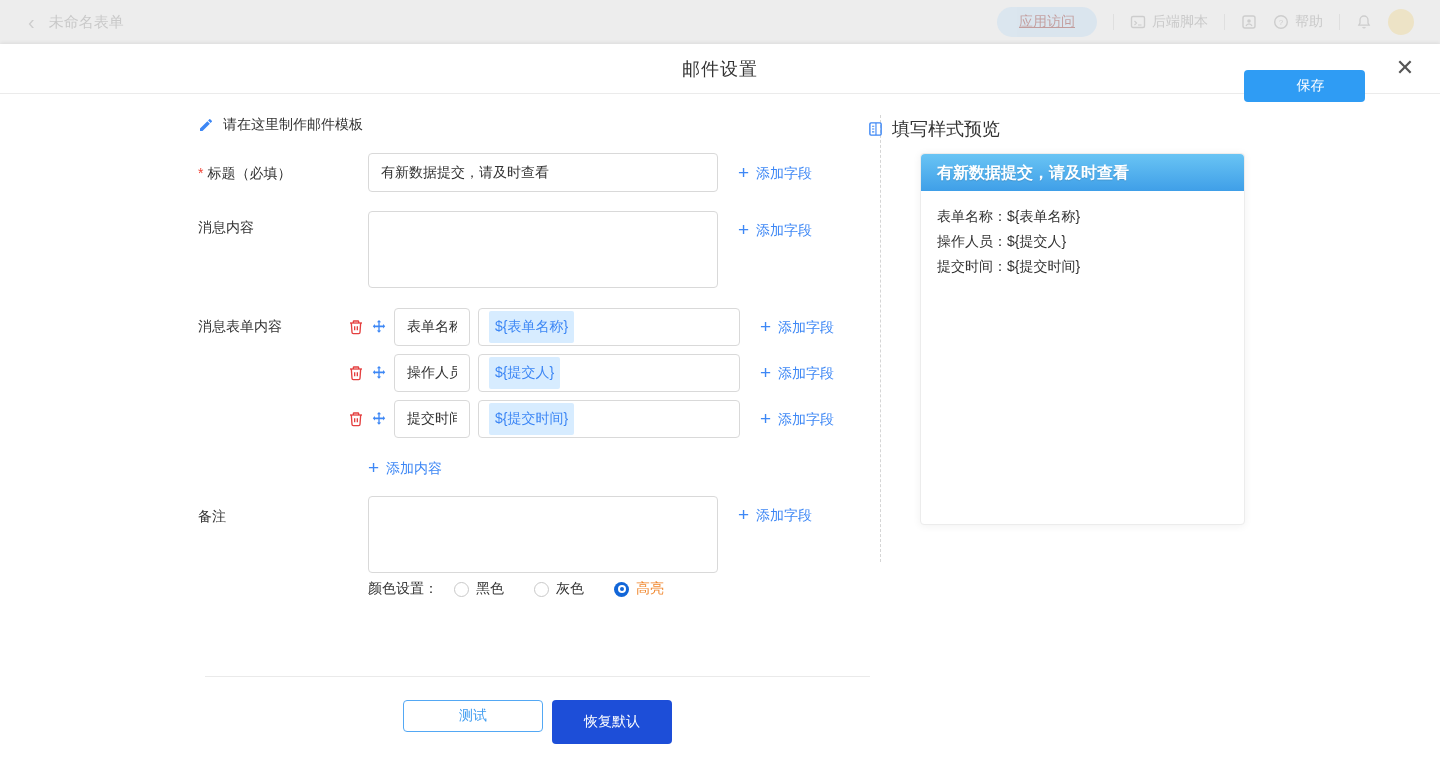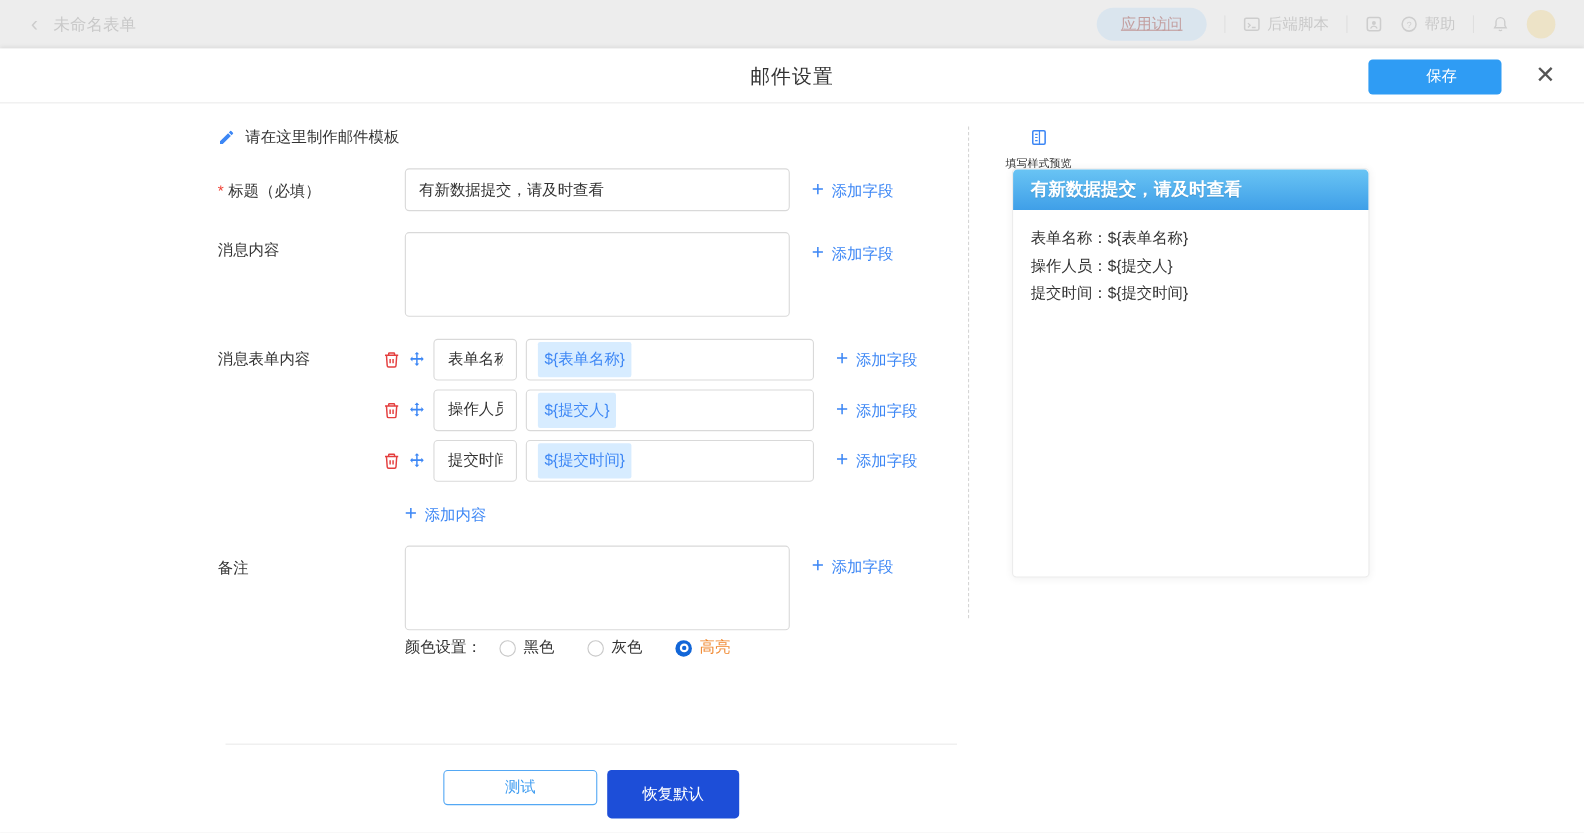--- a/index.html
+++ b/index.html
@@ -15,21 +15,21 @@
   .tb-pill { height:30px; padding:0 22px; border-radius:16px; background:#bcd9f2; color:#7f1d1d; font-size:14px; display:flex; align-items:center;text-decoration:underline; }
   .tb-sep { width:1px; height:16px; background:#c9c9c9; }
   .tb-item { display:flex; align-items:center; gap:6px; color:#8f8f8f; font-size:14px;justify-content:flex-end; }
   .tb-ico { width:16px; height:16px; display:inline-block; }
   .tb-avatar { width:26px; height:26px; border-radius:50%; background:#edd388; }
 
   
   .modal { position:absolute; left:0; top:44px; width:1440px; height:713px; background:#ffffff; box-shadow:0 -1px 4px rgba(0,0,0,.08); }
   .modal-header { position:absolute; left:0; top:0; width:100%; height:50px; border-bottom:1px solid #ebebeb; display:flex; align-items:center; justify-content:center; }
   .modal-title { font-size:18px; color:#333; font-weight:500; letter-spacing:1px; }
-  .save-btn { position:absolute; right:75px; top:10px; width:121px; height:32px; background:#2f9cf4; color:#fff; border:none; border-radius:4px; font-size:14px; cursor:pointer; font-family:inherit;padding-left:12px; }
+  .save-btn { position:absolute; right:75px; top:26px; width:121px; height:32px; background:#2f9cf4; color:#fff; border:none; border-radius:4px; font-size:14px; cursor:pointer; font-family:inherit;padding-left:12px; }
   .close-btn { position:absolute; right:20px; top:9px; width:30px; height:30px; background:none; border:none; font-size:22px; color:#555; cursor:pointer; line-height:30px; }
 
   
   .flabel { position:absolute; font-size:14px; color:#333; line-height:20px; }
   .req { color:#f04134; margin-right:4px; }
   .tinput { position:absolute; border:1px solid #d9d9d9; border-radius:4px; font-size:14px; color:#333; font-family:inherit; }
   input.tinput { padding:0 12px; }
   textarea.tinput { resize:none; padding:8px 12px; }
   .add-link { position:absolute; display:flex; align-items:center; gap:7px; color:#3d87f5; font-size:14px; cursor:pointer; line-height:20px; white-space:nowrap; }
   .plus { font-size:19px; font-weight:300; line-height:18px; }
@@ -56,21 +56,21 @@
   .radio.sel::after { content:""; position:absolute; left:3.5px; top:3.5px; width:8px; height:8px; border-radius:50%; background:#fff; }
   .radio.sel::before { content:""; position:absolute; left:5.5px; top:5.5px; width:4px; height:4px; border-radius:50%; background:#1266d8; z-index:1; }
   .opt-highlight { color:#f0862c; }
 
   .hr-div { position:absolute; left:205px; top:632px; width:665px; border-top:1px solid #eaeaea; }
   .test-btn { position:absolute; left:403px; top:656px; width:140px; height:32px; background:#fff; border:1px solid #54a8f4; color:#3d9bf0; border-radius:4px; font-size:14px; cursor:pointer; font-family:inherit; }
   .restore-btn { position:absolute; left:552px; top:656px; width:120px; height:44px; background:#1d4ed8; border:none; color:#fff; border-radius:4px; font-size:14px; cursor:pointer; font-family:inherit; }
 
   
   .v-dash { position:absolute; left:880px; top:71px; height:447px; border-left:1px dashed #d5d5d5; }
-  .pv-title { position:absolute; left:914px; top:73px; display:flex; align-items:center; gap:9px; font-size:10px; color:#333;flex-direction:column; }
+  .pv-title { position:absolute; left:868px; top:73px; display:flex; align-items:center; gap:9px; font-size:18px; color:#333; }
   .pv-card { position:absolute; left:920px; top:109px; width:325px; height:372px; background:#fff; border:1px solid #ececec; border-radius:4px; box-shadow:0 1px 8px rgba(0,0,0,.06); }
   .pv-head { height:37px; border-radius:4px 4px 0 0; background:linear-gradient(180deg,#69c4f4 0%,#3f9fe8 100%); color:#fff; font-size:16px; font-weight:700; line-height:37px; padding:0 16px; text-shadow:0 1px 1px rgba(0,0,0,.12); }
   .pv-body { padding:13px 16px; font-size:14px; color:#333; }
   .pv-line { line-height:25px; }
 </style>
 </head>
 <body>
 
 <div class="topbar">
   <div class="topbar-inner">

